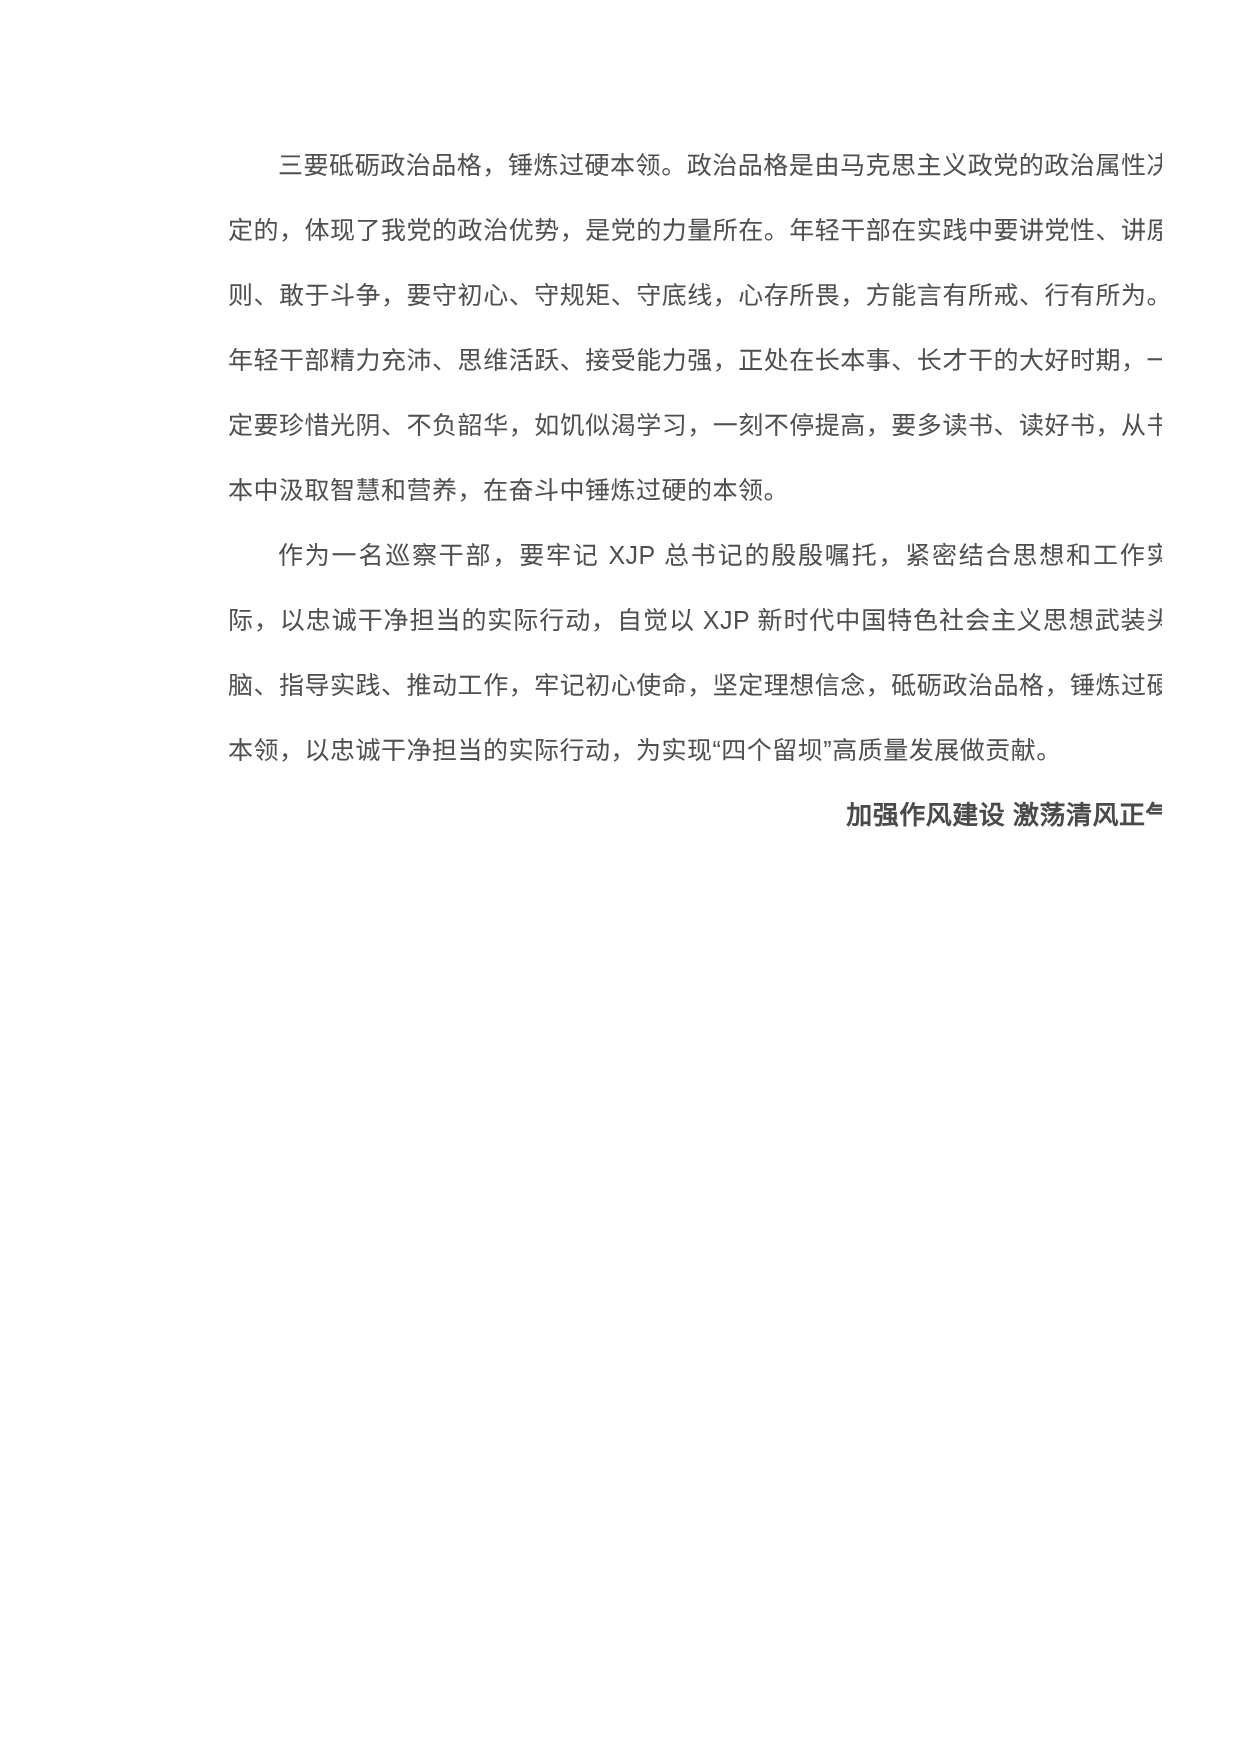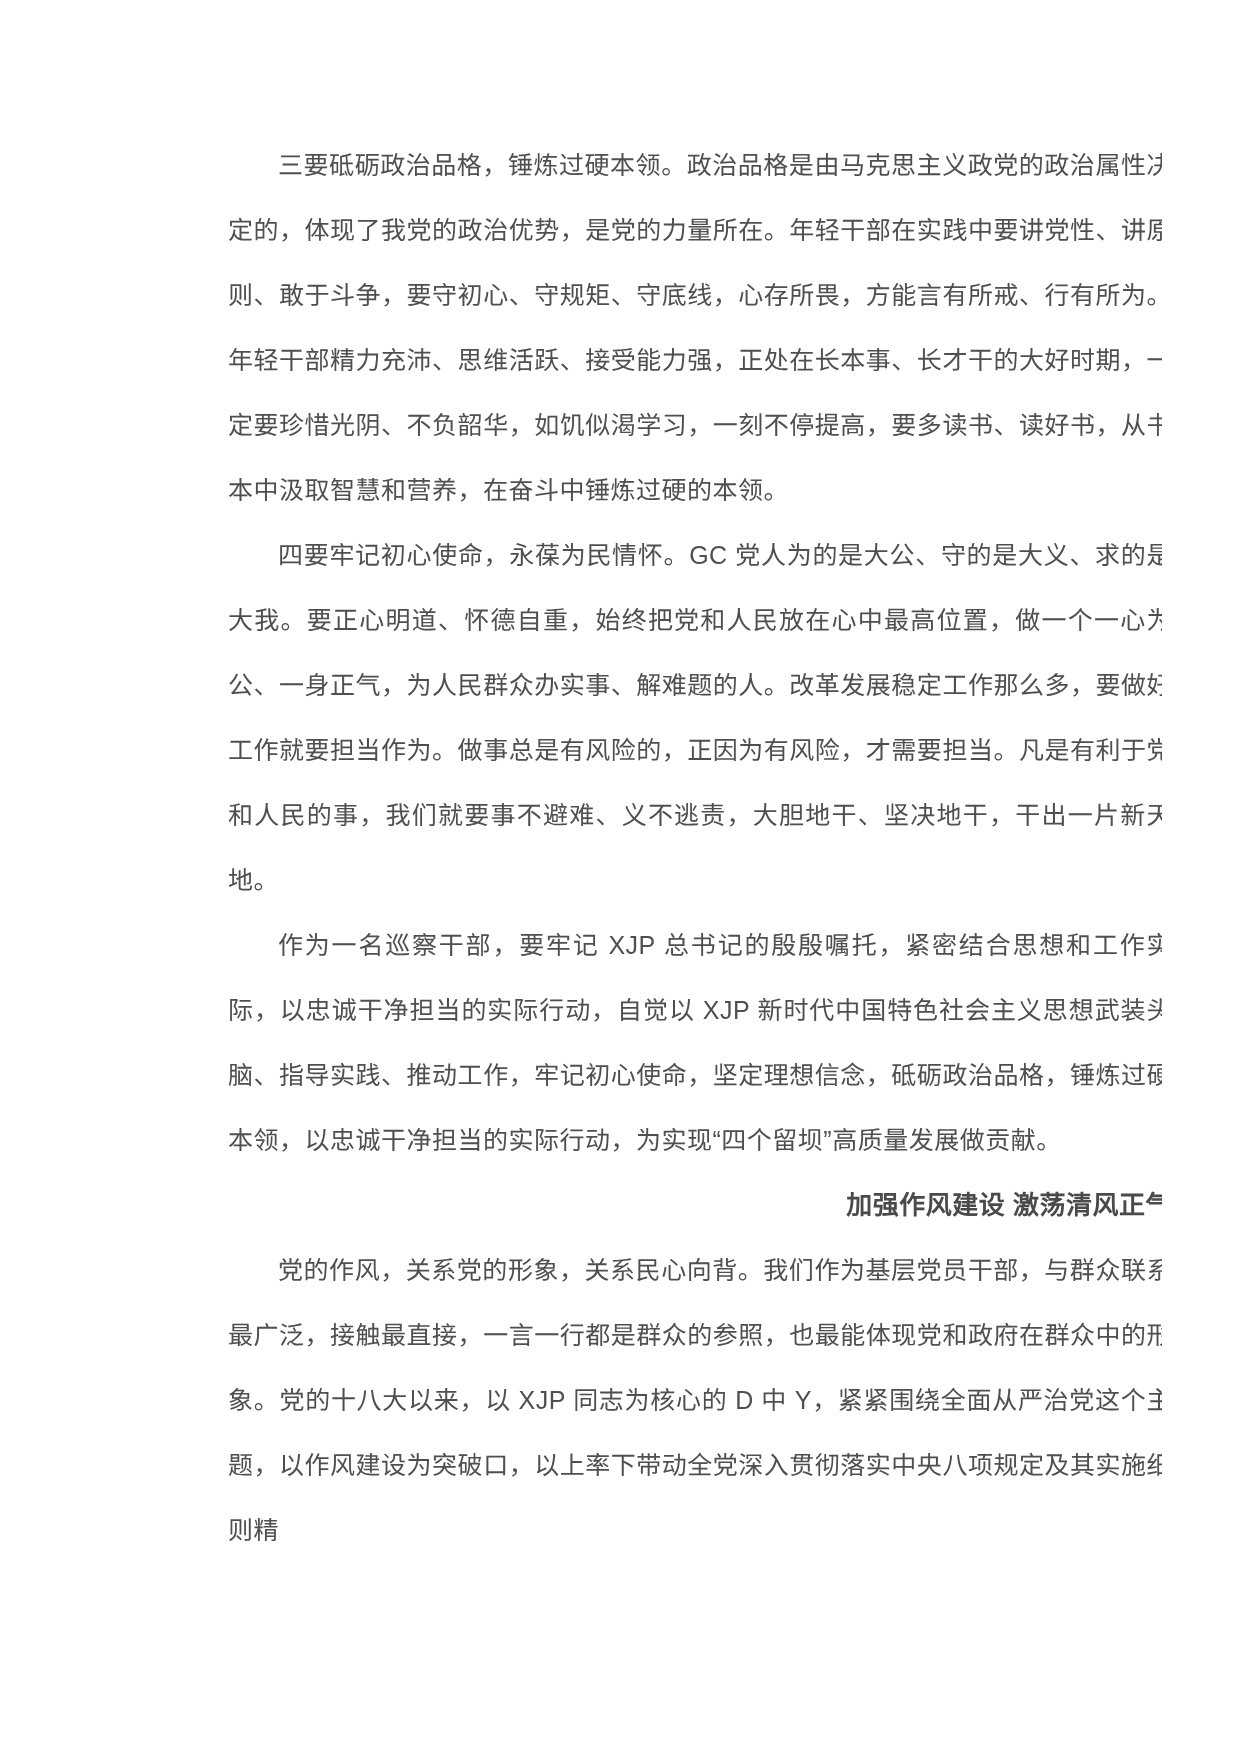--- a/index.html
+++ b/index.html
@@ -43,18 +43,16 @@
     text-indent: 0;
     color: #4a4a4a;
   }
 </style>
 </head>
 <body>
 
 <div class="page" style="background: rgb(255, 255, 255);">
   <div class="content" style="color: rgb(79, 79, 79);">
     <p>三要砥砺政治品格，锤炼过硬本领。政治品格是由马克思主义政党的政治属性决定的，体现了我党的政治优势，是党的力量所在。年轻干部在实践中要讲党性、讲原则、敢于斗争，要守初心、守规矩、守底线，心存所畏，方能言有所戒、行有所为。年轻干部精力充沛、思维活跃、接受能力强，正处在长本事、长才干的大好时期，一定要珍惜光阴、不负韶华，如饥似渴学习，一刻不停提高，要多读书、读好书，从书本中汲取智慧和营养，在奋斗中锤炼过硬的本领。</p>
-    <p>四要牢记初心使命，永葆为民情怀。GC 党人为的是大公、守的是大义、求的是大我。要正心明道、怀德自重，始终把党和人民放在心中最高位置，做一个一心为公、一身正气，为人民群众办实事、解难题的人。改革发展稳定工作那么多，要做好工作就要担当作为。做事总是有风险的，正因为有风险，才需要担当。凡是有利于党和人民的事，我们就要事不避难、义不逃责，大胆地干、坚决地干，干出一片新天地。</p>
     <p>作为一名巡察干部，要牢记 XJP 总书记的殷殷嘱托，紧密结合思想和工作实际，以忠诚干净担当的实际行动，自觉以 XJP 新时代中国特色社会主义思想武装头脑、指导实践、推动工作，牢记初心使命，坚定理想信念，砥砺政治品格，锤炼过硬本领，以忠诚干净担当的实际行动，为实现“四个留坝”高质量发展做贡献。</p>
     <h2 class="section-heading" style="color: rgb(74, 74, 74);">加强作风建设 激荡清风正气</h2>
-    <p>党的作风，关系党的形象，关系民心向背。我们作为基层党员干部，与群众联系最广泛，接触最直接，一言一行都是群众的参照，也最能体现党和政府在群众中的形象。党的十八大以来，以 XJP 同志为核心的 D 中 Y，紧紧围绕全面从严治党这个主题，以作风建设为突破口，以上率下带动全党深入贯彻落实中央八项规定及其实施细则精</p>
   </div>
 </div>
 
 </body></html>

